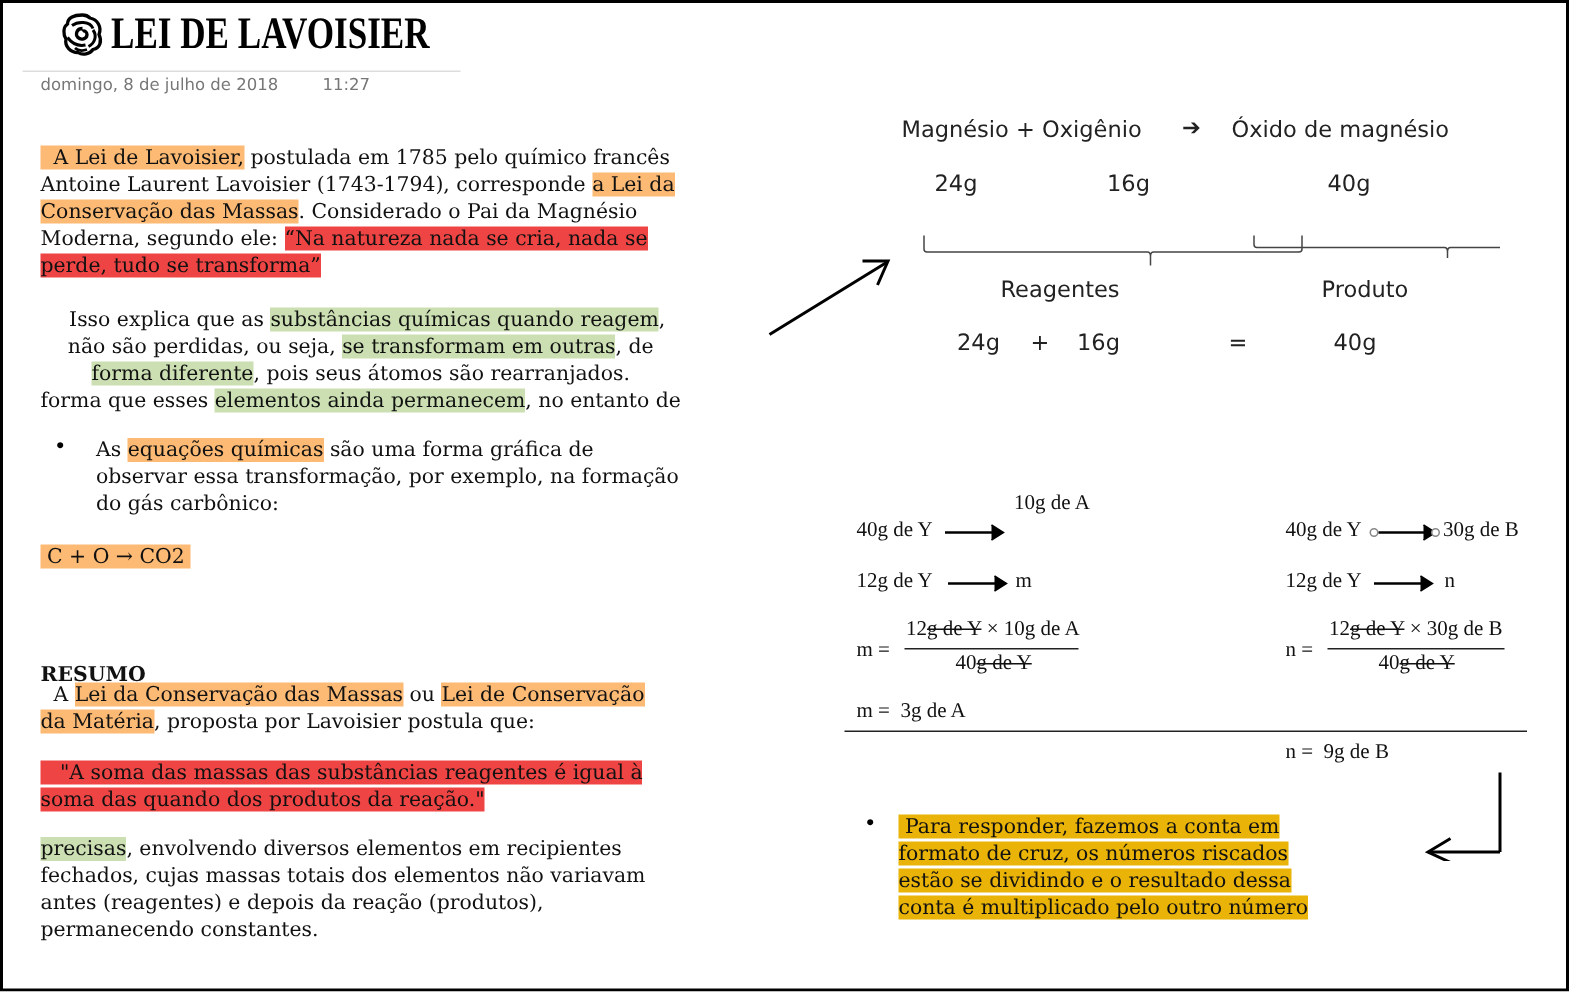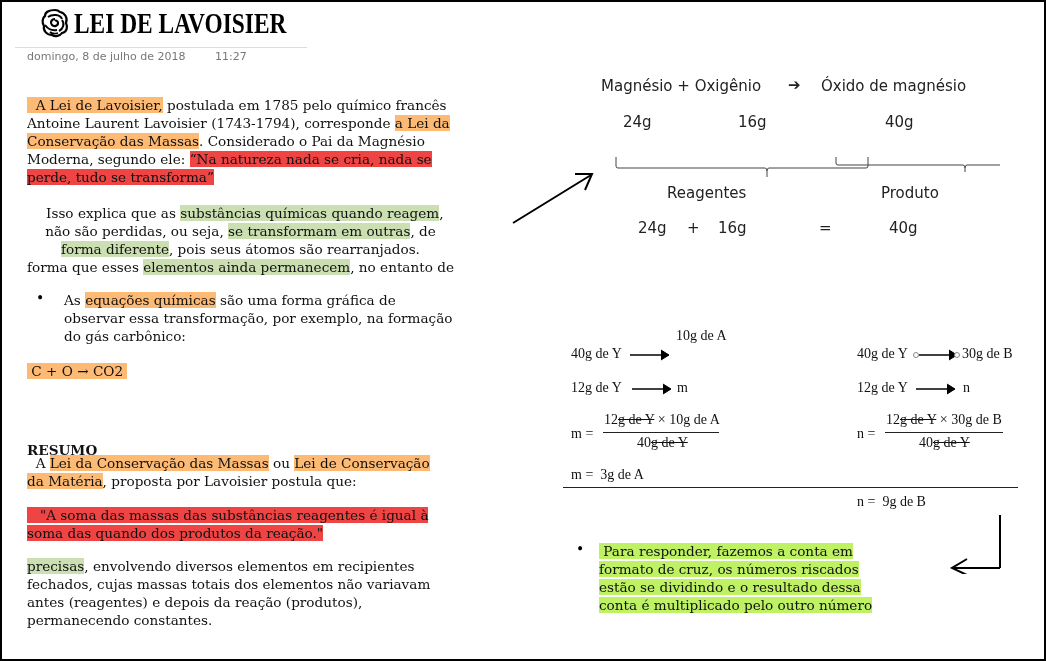--- a/index.html
+++ b/index.html
@@ -11,21 +11,21 @@
   .title-icon { width:30px; height:30px; margin-right:4px; }
   .title-text { font-family:"Liberation Serif",serif; font-weight:bold; font-size:30px; letter-spacing:0px; transform:scaleX(0.78); transform-origin:left center; color:#000; white-space:nowrap; }
   .title-rule { position:absolute; left:15px; top:47px; width:292px; height:1px; background:#ddd; }
   .meta { position:absolute; top:50px; font-family:"DejaVu Sans","Liberation Sans",sans-serif; font-size:11px; color:#777; }
 
   .para { position:absolute; left:27px; font-family:"DejaVu Serif",serif; font-size:13.6px; line-height:18px; color:#111; white-space:nowrap; }
   .para .ln { display:block; height:18px; }
   .hy { background:#fdba74; }
   .hp { background:#ef4444; }
   .hg { background:#cbdfb2; }
-  .hc { background:#bef264; }
+  .hc { background:#eab308; }
   .bullet { position:absolute; font-size:14px; }
 
   .sans-eq { position:absolute; font-family:"DejaVu Sans",sans-serif; font-size:15px; color:#222; white-space:nowrap; }
   .lib { position:absolute; font-family:"Liberation Serif",serif; font-size:14px; color:#111; white-space:nowrap; }
   .strike { text-decoration:line-through; }
   .hline { position:absolute; height:1px; background:#222; }
 </style>
 </head>
 <body>
 

